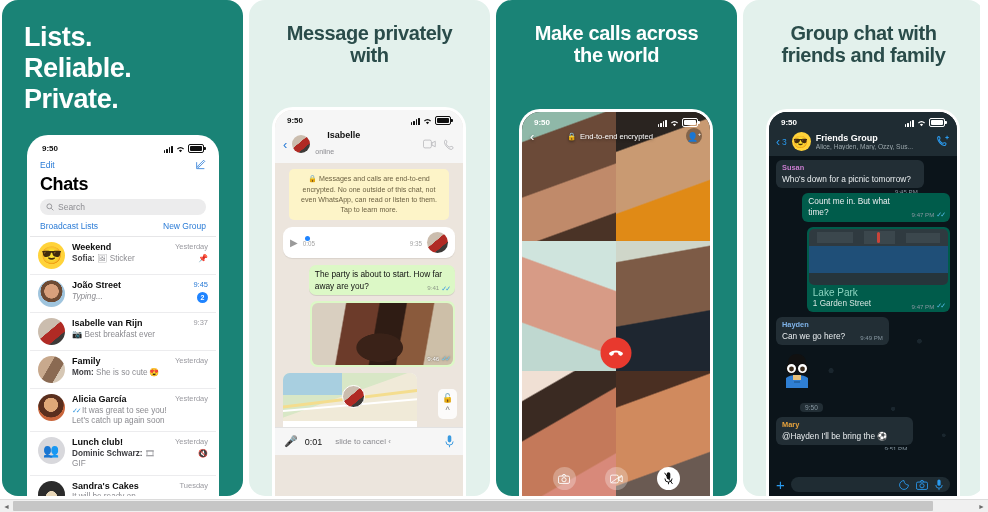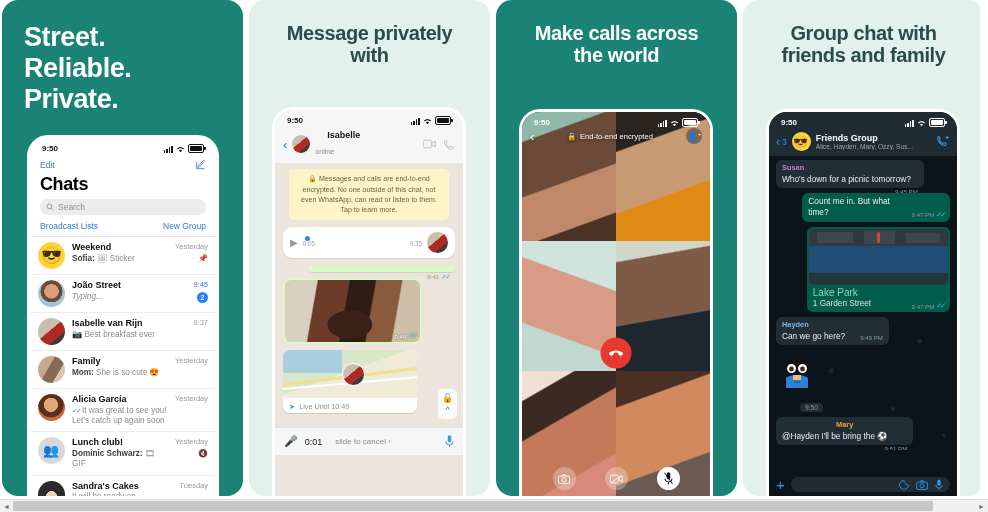--- a/index.html
+++ b/index.html
@@ -182,21 +182,21 @@
   .str-cur{stroke:currentColor;fill:none;}
 </style>
 </head>
 <body>
 
 <div class="stage">
   <div class="panels">
 
     <div class="panel teal p1">
       <div class="headline left">
-        <div>Street.</div>
+        <div>Lists.</div>
         <div>Reliable.</div>
         <div>Private.</div>
       </div>
 
       <div class="phone">
         <div class="statusbar sb-dark">
           <span>9:50</span>
           <span class="sb-icons">
             <span class="bars">
                 <i></i>
@@ -385,20 +385,21 @@
               <span class="vdot"></span>
               <span class="vtimes">
                 <span>0:05</span>
                 <span>9:35</span>
               </span>
             </span>
             <span class="vav" style="background:linear-gradient(140deg,#cbbdae 0 42%,#b02a24 43% 70%,#3d3a38 71%);"></span>
           </div>
 
           <div class="bub out">
+            <span>The party is about to start. How far away are you?</span>
             <span class="meta">
               <span>9:41</span>
               <span class="ticks">✓✓</span>
             </span>
           </div>
 
           <div class="photobub">
             <div class="photo" style="background:
                    radial-gradient(ellipse at 48% 72%,#3a2218 0 22%,transparent 23%),
                    linear-gradient(100deg,#d9cfc0 0 22%,#6c3b2a 23% 44%,#2f1c14 45% 62%,#8a5a3c 63% 80%,#cdbfa8 81%);">
@@ -613,21 +614,21 @@
               <circle cx="15.5" cy="19" r="2.4" fill="#3a2a1a"></circle>
               <circle cx="26.5" cy="19" r="2.4" fill="#3a2a1a"></circle>
               <path d="M10 28c2-2 6-3 11-3s9 1 11 3v10H10z" fill="#2f7fd4"></path>
               <path d="M17 25h8v5h-8z" fill="#e7c07a"></path>
               <path d="M18 31h6v2h-6z" fill="#2468ad"></path>
             </svg>
           </div>
           <span class="tpill">9:50</span>
 
           <div class="gb in" style="max-width:72%;">
-            <div class="sender" style="color:#e8a33d;text-align:center;">Mary</div>
+            <div class="sender" style="color:#e8a33d;">Mary</div>
             <span>@Hayden I'll be bring the ⚽</span>
             <span class="gmeta">9:51 PM</span>
           </div>
         </div>
 
         <div class="g4input">
           <span class="plus">+</span>
           <span class="g4field">
             <span>
               <svg width="10" height="10" viewBox="0 0 14 14">

